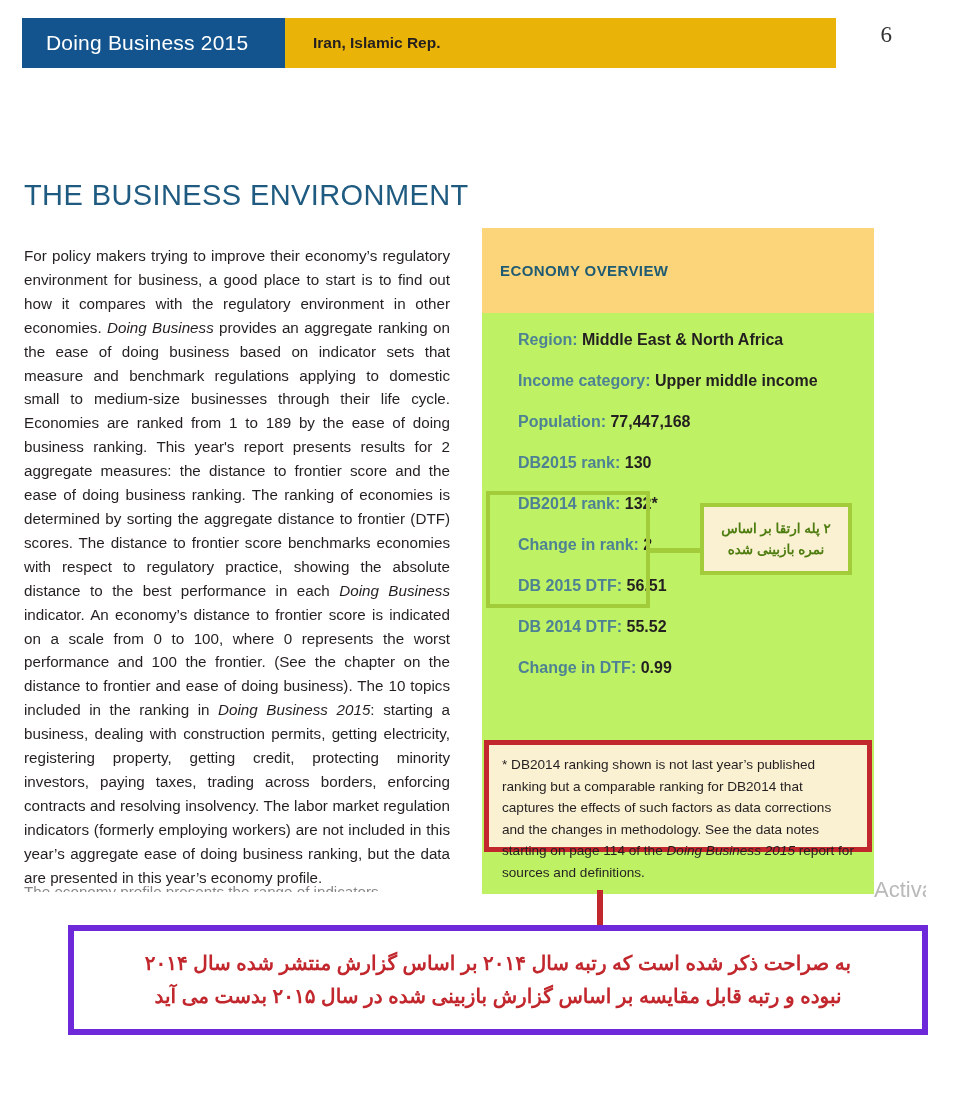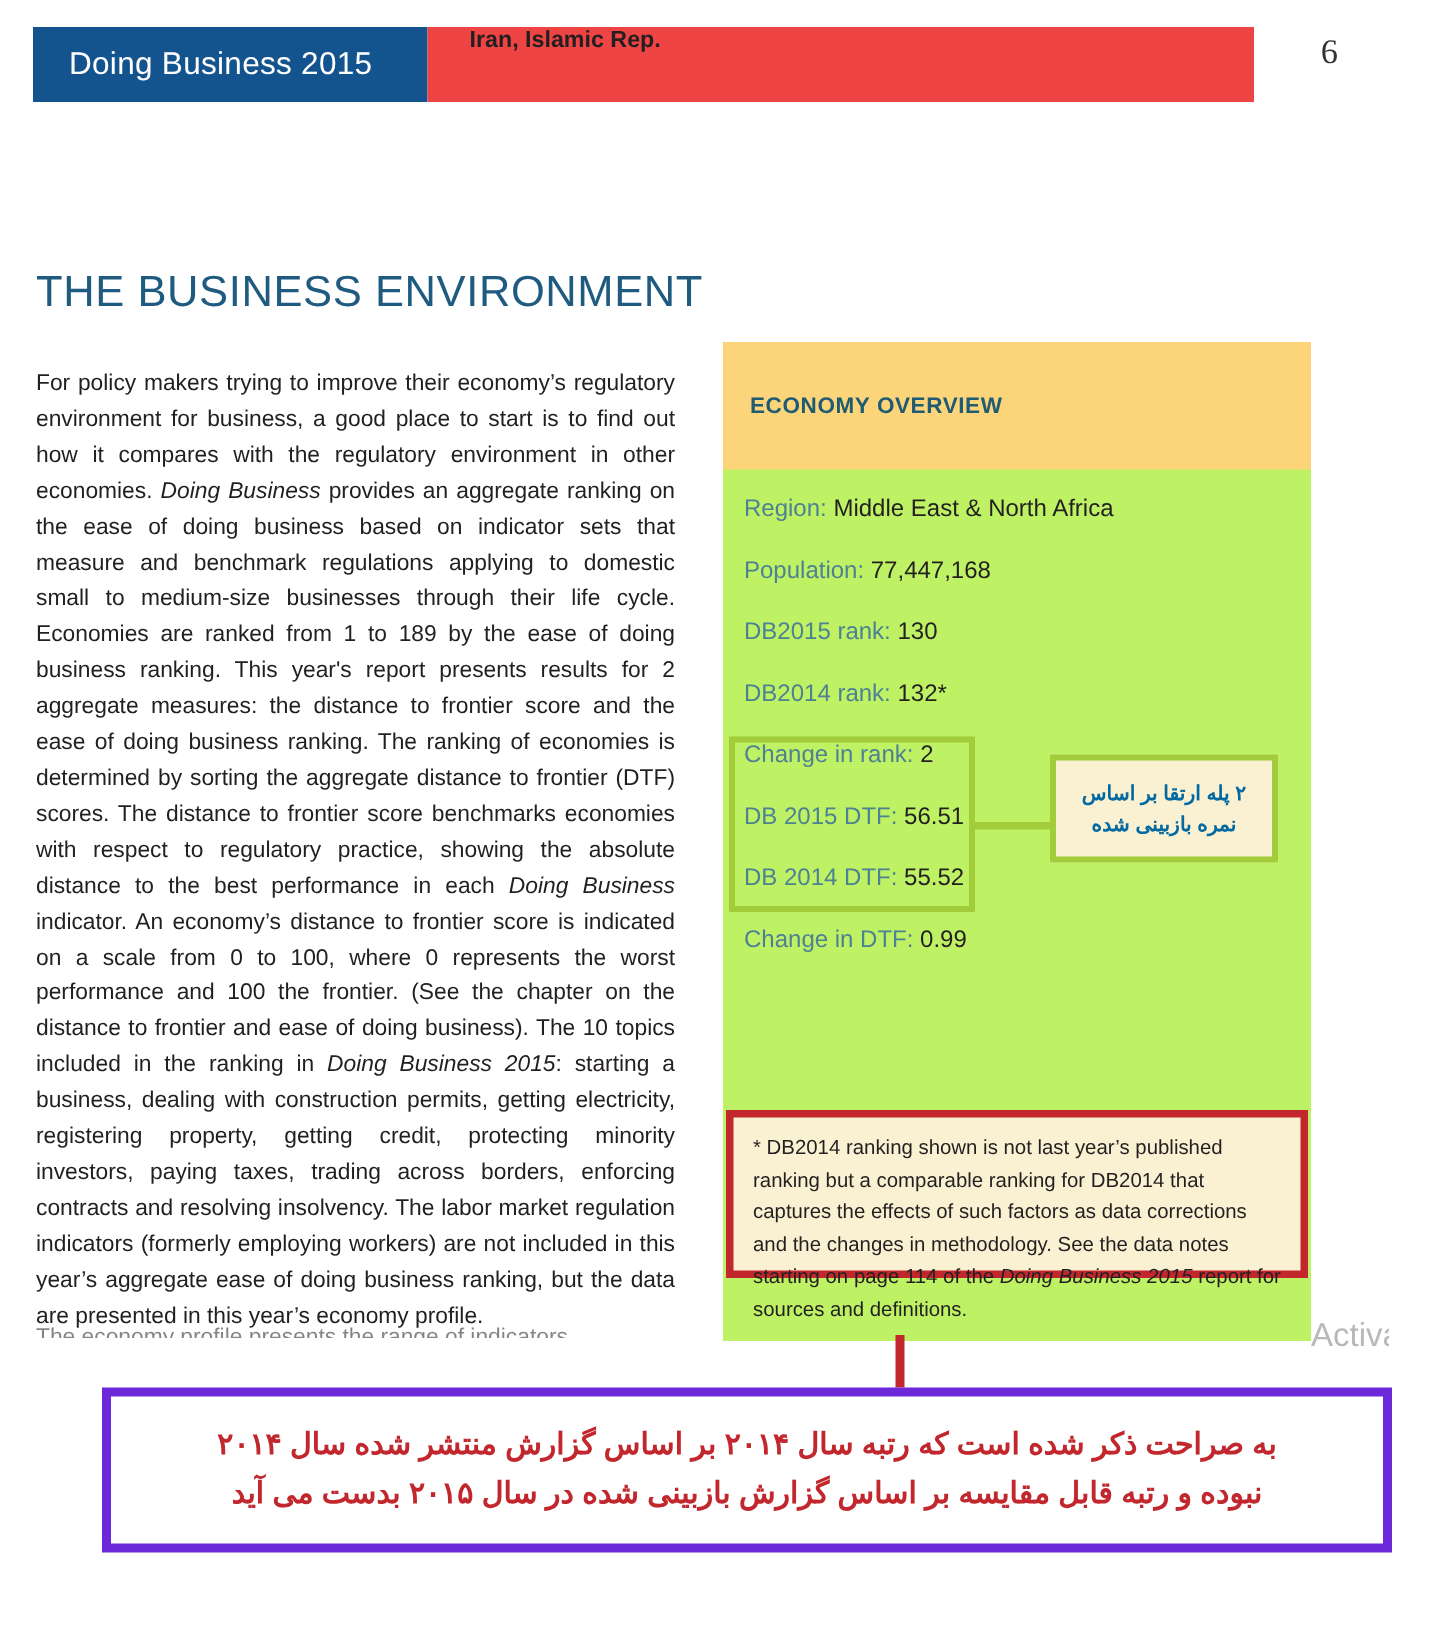--- a/index.html
+++ b/index.html
@@ -36,23 +36,23 @@
   }
   #brand-title {
     color: #ffffff;
     font-size: 21px;
     letter-spacing: .2px;
     font-weight: 400;
     white-space: nowrap;
   }
   #economy-block {
     flex: 1;
-    background: #ef4444;
-    display: flex;
-    align-items: flex-start;
+    background: #eab308;
+    display: flex;
+    align-items: center;
     padding-left: 28px;
     box-sizing: border-box;
   }
   #economy-name {
     color: #231f20;
     font-size: 15.5px;
     font-weight: bold;
     white-space: nowrap;
   }
   #page-number {
@@ -120,26 +120,27 @@
     padding-left: 18px;
     box-sizing: border-box;
   }
   #overview-header-title {
     font-size: 15px;
     font-weight: bold;
     color: #1f5b72;
     letter-spacing: .4px;
   }
   .ov-row {
-    padding-left: 14px;
+    padding-left: 36px;
     font-size: 16px;
     color: #231f20;
     height: 41px;
     line-height: 41px;
     white-space: nowrap;
+    font-weight: bold;
   }
   .ov-label { color: #4d8193; }
   .ov-value { color: #231f20; }
 
   #ov-top-rows { padding-top: 6px; }
 
   
   #rank-highlight-box {
     position: absolute;
     left: 486px;
@@ -180,21 +181,21 @@
     background: #faf0d2;
     display: flex;
     align-items: center;
     justify-content: center;
     flex-direction: column;
     direction: rtl;
   }
   .rtl-line {
     font-size: 13.5px;
     font-weight: bold;
-    color: #0369a1;
+    color: #4d7c0f;
     line-height: 21px;
     direction: rtl;
     text-align: right;
     white-space: nowrap;
   }
 
   
   #footnote-box {
     position: absolute;
     left: 484px;
@@ -284,20 +285,24 @@
 <div id="overview-panel">
   <div id="overview-header">
     <span id="overview-header-title">ECONOMY OVERVIEW</span>
   </div>
   <div id="ov-top-rows">
     <div class="ov-row">
       <span class="ov-label">Region:</span>
       <span class="ov-value">Middle East &amp; North Africa</span>
     </div>
     <div class="ov-row">
+      <span class="ov-label">Income category:</span>
+      <span class="ov-value">Upper middle income</span>
+    </div>
+    <div class="ov-row">
       <span class="ov-label">Population:</span>
       <span class="ov-value">77,447,168</span>
     </div>
     <div class="ov-row">
       <span class="ov-label">DB2015 rank:</span>
       <span class="ov-value">130</span>
     </div>
     <div class="ov-row">
       <span class="ov-label">DB2014 rank:</span>
       <span class="ov-value">132*</span>

